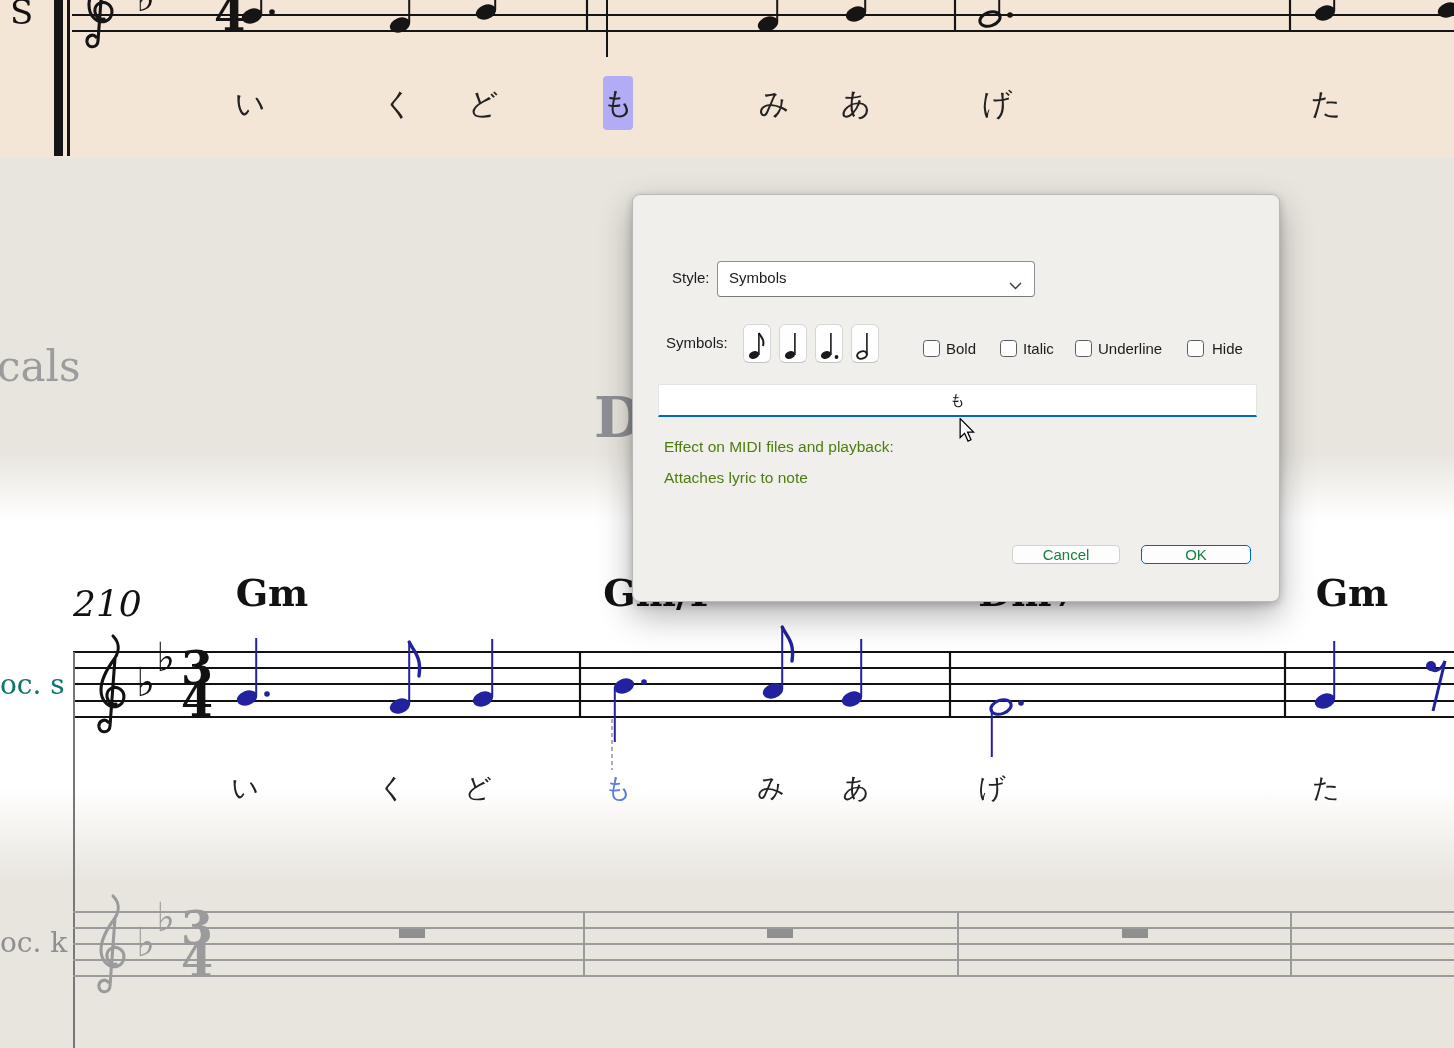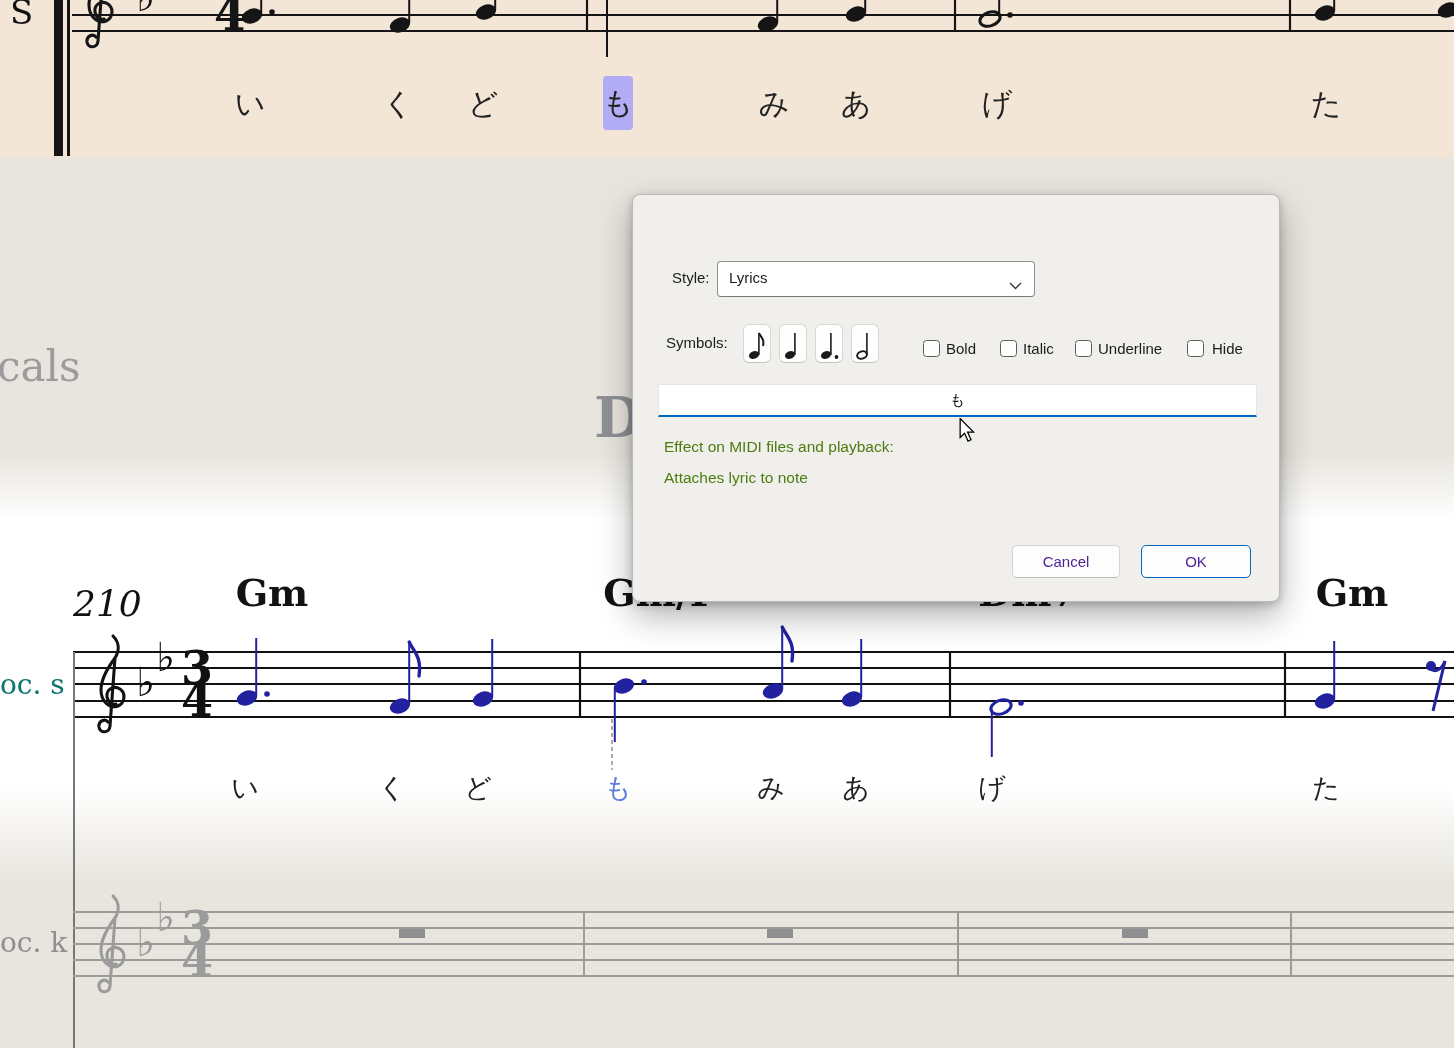--- a/index.html
+++ b/index.html
@@ -50,22 +50,22 @@
       border:1px solid #d6d6d6;border-bottom-color:#c2c2c2;border-radius:6px;box-sizing:border-box;
       display:flex;align-items:center;justify-content:center;}
   .cb{position:absolute;top:144px;height:18px;display:flex;align-items:center;gap:6px;}
   .cb-box{width:17px;height:17px;background:#fdfdfd;border:1.4px solid #5c5c5c;
       border-radius:3.5px;box-sizing:border-box;}
   .dlg-input{position:absolute;left:25px;top:189px;width:597px;height:30px;background:#fff;
       border:1px solid #e4e4e4;border-bottom:2.5px solid #0067c0;border-radius:2px 2px 0 0;
       text-align:center;font-size:15px;font-family:"DejaVu Sans",sans-serif;color:#111;
       box-sizing:content-box;padding:0;outline:none;}
   .fx-line{position:absolute;left:31px;font-size:15.5px;color:#4d7c0f;}
-  .dlg-btn{position:absolute;top:350px;height:33px;border-radius:5px;background:#fdfdfd;
-      font-size:15px;color:#4c1d95;display:flex;align-items:center;justify-content:center;
+  .dlg-btn{position:absolute;top:350px;height:19px;border-radius:5px;background:#fdfdfd;
+      font-size:15px;color:#15803d;display:flex;align-items:center;justify-content:center;
       box-sizing:border-box;}
   .btn-cancel{left:379px;width:108px;border:1px solid #d2d2d2;border-bottom-color:#bdbdbd;}
   .btn-ok{left:508px;width:110px;border:1.5px solid #0067c0;}
   #cursor{position:absolute;left:958px;top:418px;z-index:100;}
 </style>
 </head>
 <body>
 
 <div id="screen">
 
@@ -194,21 +194,21 @@
       <span class="lyric lyric-bottom" style="left: 749px;">み</span>
       <span class="lyric lyric-bottom" style="left: 834px;">あ</span>
       <span class="lyric lyric-bottom" style="left: 970px;">げ</span>
       <span class="lyric lyric-bottom" style="left: 1304px;">た</span>
     </div>
 
   <div class="dialog">
 
     <span class="dlg-label" style="left:39px;top:74px;">Style:</span>
     <div class="dropdown">
-      <span class="dd-text">Lyrics</span>
+      <span class="dd-text">Symbols</span>
       <span class="dd-chev">
         <svg width="13" height="8" viewBox="0 0 13 8">
           <polyline points="1,1 6.5,6.5 12,1" fill="none" stroke="#3a3a3a" stroke-width="1.4"></polyline>
         </svg>
       </span>
     </div>
 
     <span class="dlg-label" style="left:33px;top:139px;">Symbols:</span>
     <div id="symbol-buttons">
         <div class="sym-btn" style="left: 110px;">

